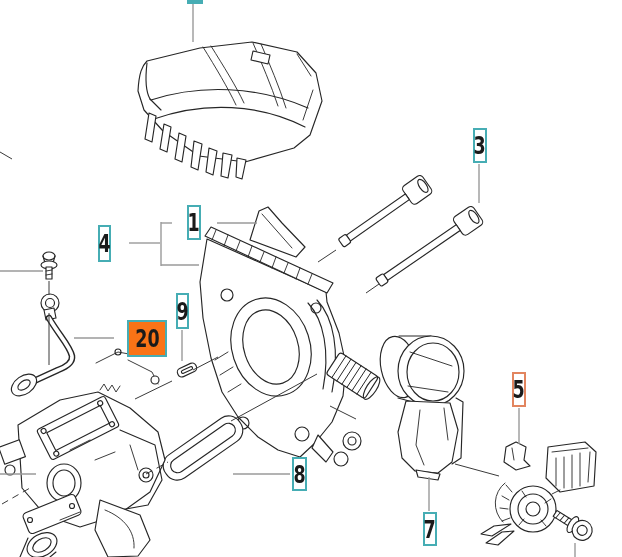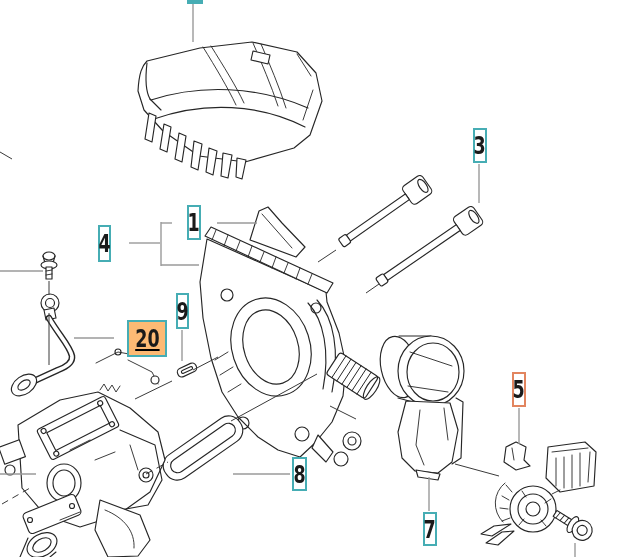--- a/index.html
+++ b/index.html
@@ -272,17 +272,17 @@
       </div>
       <div class="part-label teal" style="left: 423px; top: 512px; width: 14px; height: 34px; background: rgb(255, 255, 255);">
         <span>7</span>
       </div>
       <div class="part-label teal" style="left: 292px; top: 457px; width: 15px; height: 34px; background: rgb(255, 255, 255);">
         <span>8</span>
       </div>
       <div class="part-label teal" style="left: 176px; top: 293px; width: 13px; height: 36px; background: rgb(255, 255, 255);">
         <span>9</span>
       </div>
-      <div class="part-label teal" style="left: 127px; top: 320px; width: 40px; height: 37px; background: #fdba74; text-decoration: underline;">
+      <div class="part-label teal" style="left: 127px; top: 320px; width: 40px; height: 37px; background: #f97316;">
         <span>20</span>
       </div>
     </div>
 </div>
 
 </body></html>

